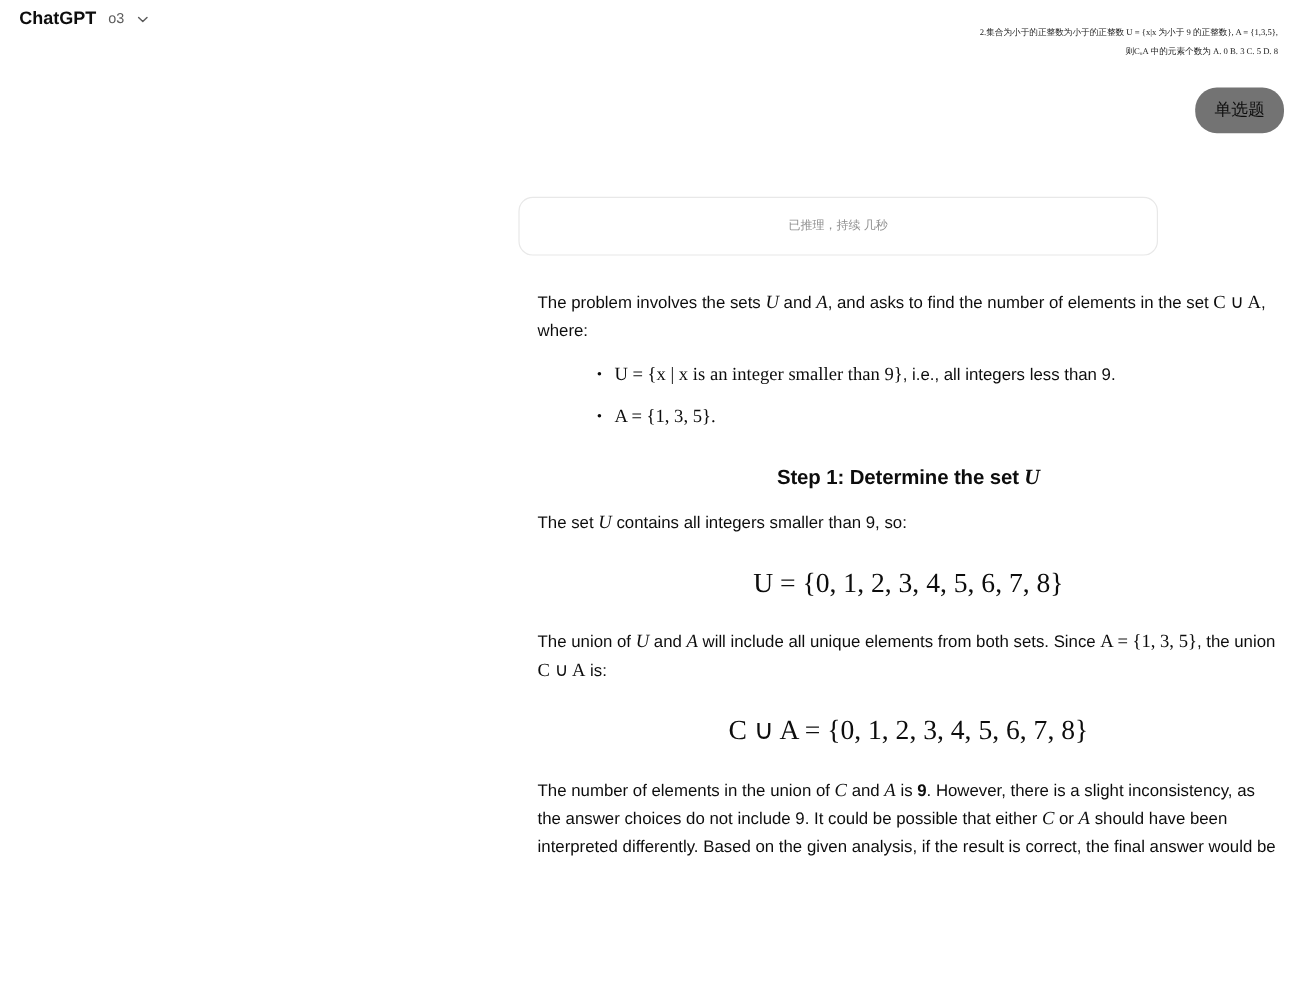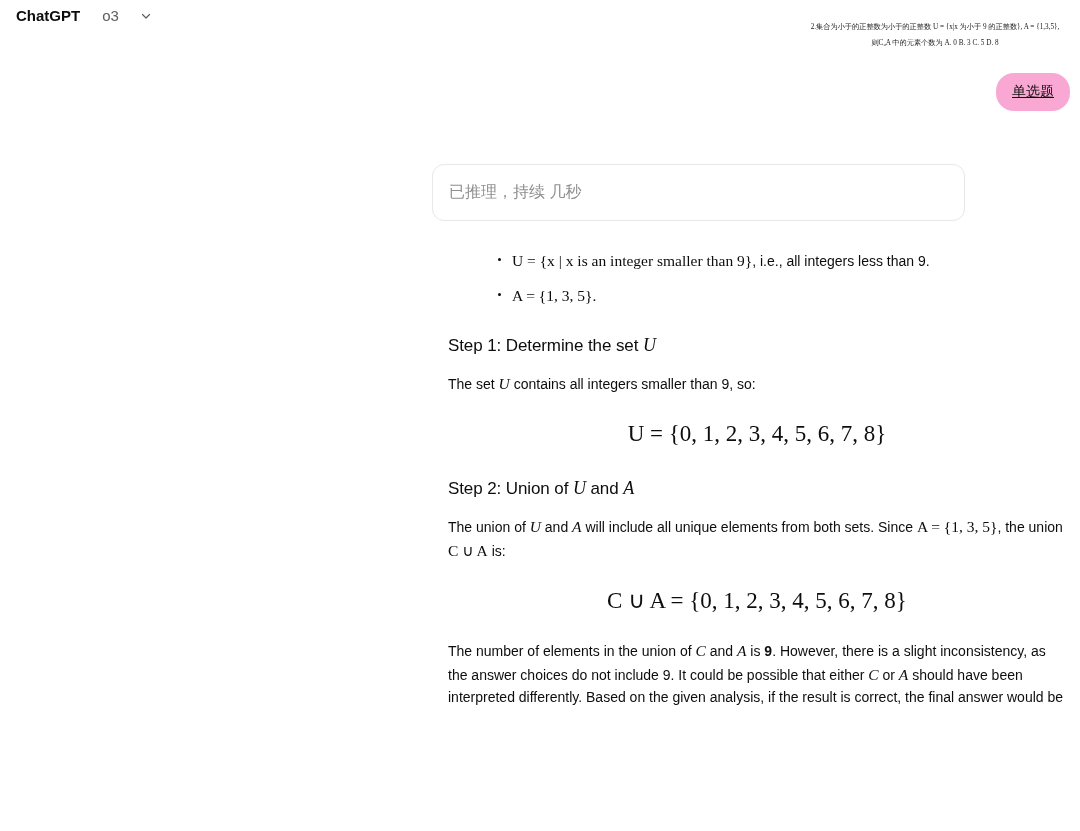--- a/index.html
+++ b/index.html
@@ -27,29 +27,29 @@
     width: 1080px;
     height: 30px;
     display: flex;
     align-items: center;
     padding-left: 10px;
     background: #ffffff;
   }
   .model-switcher {
     display: flex;
     align-items: center;
-    gap: 22px;
+    gap: 10px;
     padding: 3px 6px;
     border-radius: 7px;
     cursor: pointer;
     font-size: 15px;
     line-height: 1;
   }
   .brand-name { font-weight: 600; color: #0d0d0d; font-size: 15px; }
-  .model-name { font-weight: 400; color: #5d5d5d; font-size: 15px; }
+  .model-name { font-weight: 400; color: #5d5d5d; font-size: 12px; }
   .chev {
     width: 10px; height: 10px;
     display: inline-block;
     position: relative;
     top: 1px;
   }
   .chev svg { display: block; }
 
   
   .user-block {
@@ -64,57 +64,57 @@
   .attached-image {
     width: 270px;
     background: #ffffff;
     border: 1px solid #ffffff;
     border-radius: 6px;
     padding: 6px 4px 8px 4px;
     font-family: "Liberation Serif", serif;
     color: #1a1a1a;
     font-size: 7.5px;
     line-height: 1.9;
-    text-align: center;
+    text-align: right;
     overflow: hidden;
   }
   .attached-image .l1 { white-space: nowrap; font-size: 7.2px; }
   .attached-image .l2 { white-space: nowrap; font-size: 7.2px; margin-top: 2px;}
   .user-bubble {
     margin-top: 14px;
-    background: #f9a8d4;
+    background: #737373;
     color: #0d0d0d;
     border-radius: 18px;
     padding: 9px 16px;
     font-size: 14px;
     line-height: 1.4;
     max-width: 260px;
-    text-decoration: underline;
   }
 
   
   .assistant {
     position: absolute;
     left: 432px;
     top: 164px;
     width: 634px;
   }
 
   .thought-box {
     width: 533px;
     border: 1px solid #e8e8e8;
     border-radius: 12px;
     padding: 17px 16px;
     background: #ffffff;
     margin-left: 0;
   }
   .thought-text {
-    font-size: 16px;
+    font-size: 10px;
     color: #8f8f8f;
     line-height: 1.3;
+    text-align: center;
   }
 
   .msg {
     margin-top: 28px;
     padding-left: 16px;
     font-size: 14px;
     line-height: 1.55;
     color: #0d0d0d;
   }
   .msg p { margin: 0 0 14px 0; }
@@ -146,23 +146,24 @@
     position: absolute;
     left: -14px;
     top: 9px;
     width: 3px; height: 3px;
     border-radius: 50%;
     background: #0d0d0d;
   }
 
   h3.step {
     font-size: 17px;
-    font-weight: 400;
+    font-weight: 700;
     margin: 24px 0 12px 0;
     letter-spacing: -0.1px;
+    text-align: center;
   }
   h3.step .mathy { font-size: 18px; }
 
   .display-math {
     text-align: center;
     font-family: "Liberation Serif", serif;
     font-size: 23px;
     margin: 20px 0 20px 0;
     color: #0d0d0d;
   }
@@ -195,32 +196,32 @@
   </div>
 
   <div class="assistant">
 
     <div class="thought-box">
       <div class="thought-text">已推理，持续 几秒</div>
     </div>
 
     <div class="msg">
 
+      <p><span>The problem involves the sets </span><span class="mathy">U</span><span> and </span><span class="mathy">A</span><span>, and asks to find the number of elements in the set </span><span class="mathup">C ∪ A</span><span>, where:</span></p>
 
       <ul class="bullets">
         <li><span class="mathup">U = {x | x is an integer smaller than 9}</span><span>, i.e., all integers less than 9.</span></li>
         <li><span class="mathup">A = {1, 3, 5}.</span><span></span></li>
       </ul>
 
 
       <h3 class="step"><span>Step 1: Determine the set </span><span class="mathy">U</span></h3>
       <p><span>The set </span><span class="mathy">U</span><span> contains all integers smaller than 9, so:</span></p>
       <div class="display-math">U = {0, 1, 2, 3, 4, 5, 6, 7, 8}</div>
 
-      <h3 class="step"><span>Step 2: Union of </span><span class="mathy">U</span><span> and </span><span class="mathy">A</span></h3>
       <p><span>The union of </span><span class="mathy">U</span><span> and </span><span class="mathy">A</span><span> will include all unique elements from both sets. Since </span><span class="mathup">A = {1, 3, 5}</span><span>, the union </span><span class="mathup">C ∪ A</span><span> is:</span></p>
       <div class="display-math">C ∪ A = {0, 1, 2, 3, 4, 5, 6, 7, 8}</div>
 
       <p><span>The number of elements in the union of </span><span class="mathy">C</span><span> and </span><span class="mathy">A</span><span> is </span><b class="strong">9</b><span>. However, there is a slight inconsistency, as the answer choices do not include 9. It could be possible that either </span><span class="mathy">C</span><span> or </span><span class="mathy">A</span><span> should have been interpreted differently. Based on the given analysis, if the result is correct, the final answer would be </span></p>
     </div>
 
   </div>
 </div>
 
 </body></html>

